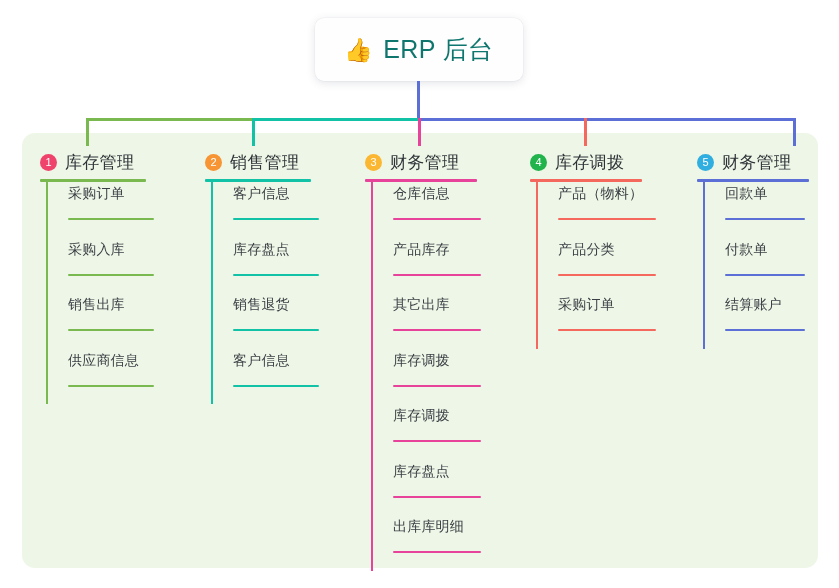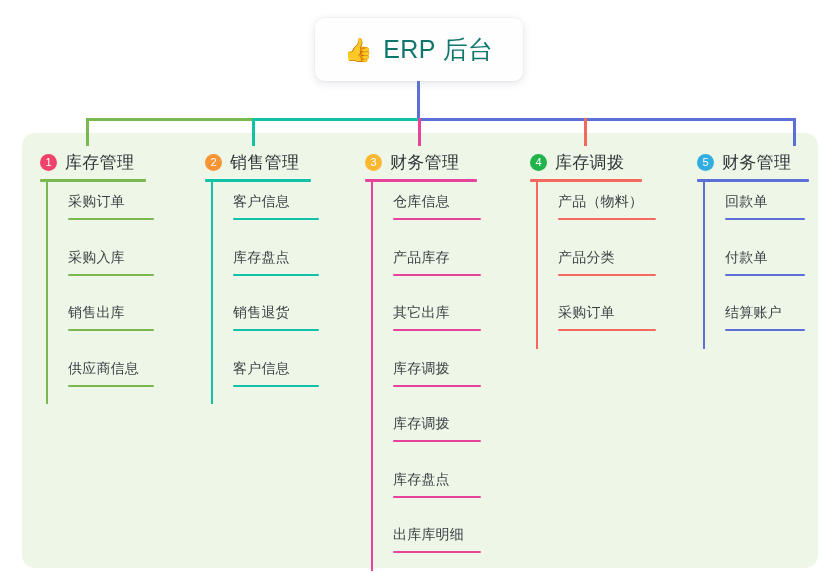--- a/index.html
+++ b/index.html
@@ -54,21 +54,21 @@
     flex:0 0 auto;font-weight:400;
   }
   .col-title{font-size:17px;color:#2f3338;white-space:nowrap;letter-spacing:.3px;}
   .head-rule{position:absolute;left:0;bottom:-3px;height:3px;border-radius:1px;}
 
   
   .spine{position:absolute;width:2px;}
 
   .leaf{position:absolute;height:38px;}
   .leaf-label{
-    position:absolute;left:22px;bottom:9px;
+    position:absolute;left:22px;bottom:17px;
     font-size:14px;color:#3b3f45;white-space:nowrap;letter-spacing:.2px;margin-top:45px;
   }
   .leaf-rule{position:absolute;left:22px;bottom:0;height:2px;border-radius:1px;}
 </style>
 </head>
 <body>
 
 <div id="stage">
 
   <div id="panel"></div>

